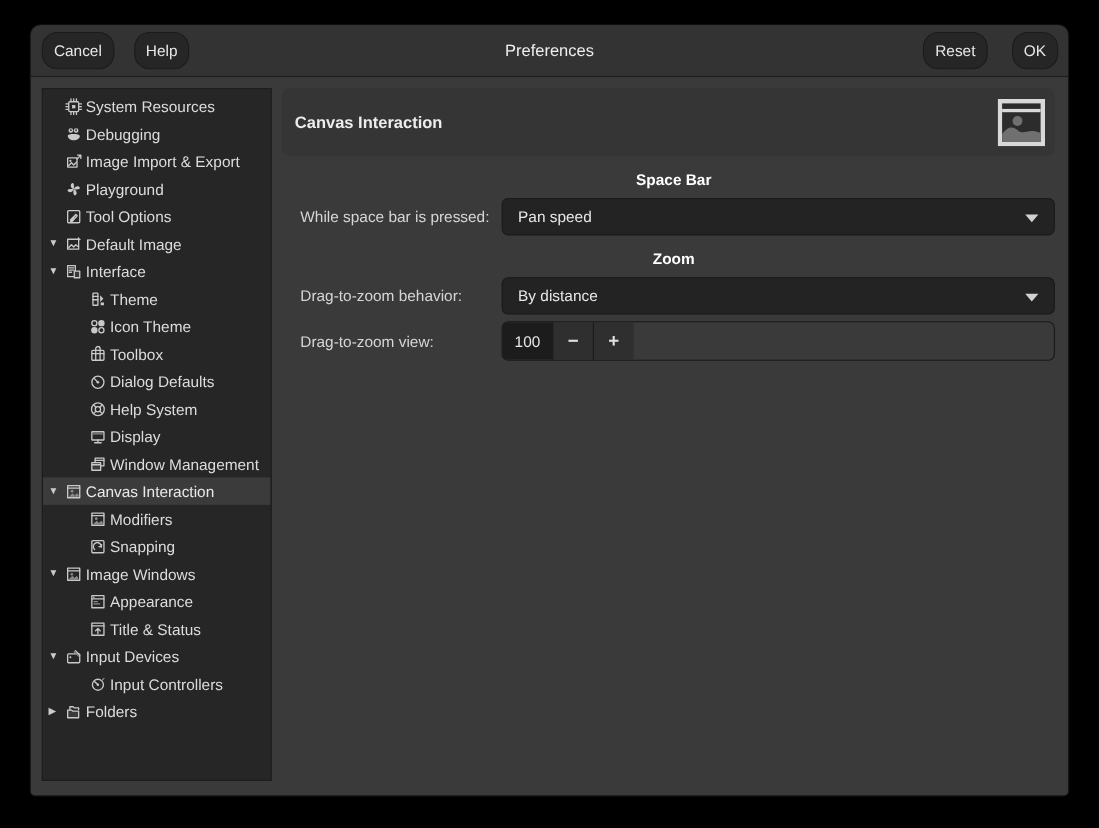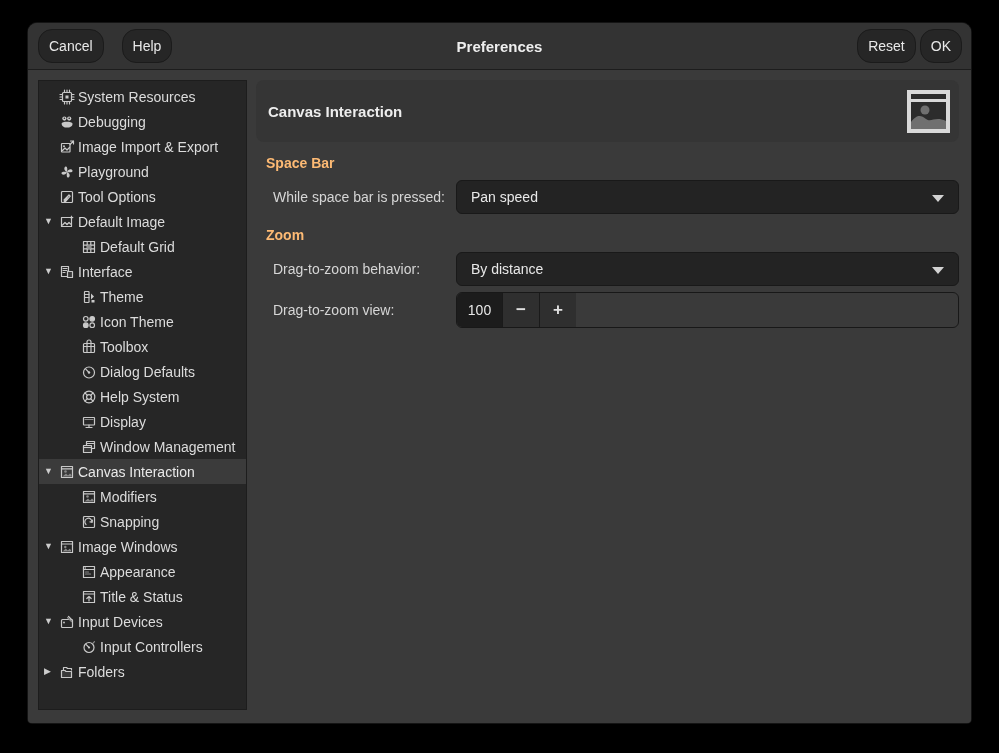--- a/index.html
+++ b/index.html
@@ -14,29 +14,29 @@
     box-shadow:0 0 0 1px #141414;
   }
   
   .titlebar{
     position:absolute;left:0;top:0;right:0;height:47px;background:#333333;
     border-bottom:1px solid #1d1d1d;display:flex;align-items:center;
     padding:0 9px 0 10px;box-sizing:border-box;
   }
   .tb-group{display:flex;align-items:center;}
   .tb-group.left{gap:18px;}
-  .tb-group.right{margin-left:auto;gap:4px;}
+  .tb-group.right{margin-left:auto;gap:22px;}
   .tb-btn{
     height:34px;display:flex;align-items:center;padding:0 10px;
     background:#262626;border:1px solid #1b1b1b;border-radius:14px;
     color:#e8e8e8;font-size:14px;box-sizing:border-box;cursor:default;
   }
   .tb-title{
     position:absolute;left:50%;top:0;height:47px;transform:translateX(-50%);
-    display:flex;align-items:center;color:#eeeeee;font-size:15px;font-weight:bold;
+    display:flex;align-items:center;color:#eeeeee;font-size:15px;font-weight:normal;
   }
   
   .content{position:absolute;left:0;top:48px;right:0;bottom:0;background:#3a3a3a;}
   
   .sidebar{
     position:absolute;left:10px;top:9px;width:209px;height:630px;
     background:#262626;border:1px solid #1d1d1d;box-sizing:border-box;
     padding-top:3px;overflow:hidden;
   }
   .side-item{
@@ -53,21 +53,21 @@
   .s-icon svg{display:block;}
   
   .main{position:absolute;left:228px;top:9px;width:703px;}
   .page-header{
     height:62px;background:#353535;border-radius:8px;display:flex;align-items:center;
     padding:0 9px 0 12px;box-sizing:border-box;margin-bottom:1px;
   }
   .page-title{color:#ededed;font-size:15px;font-weight:bold;}
   .page-icon{margin-left:auto;width:43px;height:43px;}
   .section-heading{
-    margin:13px 0 9px 10px;color:#fdba74;font-size:14px;font-weight:bold;line-height:16px;
+    margin:13px 0 9px 10px;color:#ffffff;font-size:14px;font-weight:bold;line-height:16px;text-align:center;
   }
   .row{
     display:grid;grid-template-columns:183px auto;align-items:center;
     margin:0 0 6px 17px;min-height:34px;
   }
   .row-label{color:#d6d6d6;font-size:14px;}
   .select{
     position:relative;width:503px;height:34px;background:#232323;
     border:1px solid #191919;border-radius:6px;box-sizing:border-box;
     display:flex;align-items:center;padding:0 14px;cursor:default;
@@ -174,31 +174,20 @@
         <div class="side-item">
           <span class="expander">▼</span>
           <span class="s-icon">
             <svg width="16" height="16" viewBox="0 0 16 16" fill="none" stroke="#c9c9c9" stroke-width="1.2" stroke-linejoin="round" stroke-linecap="round">
               <rect x="2.5" y="3.5" width="10" height="9"></rect>
               <path d="M3.5 11l2.5-2.5 2 2 2-2 1.5 1.5"></path>
               <path d="M12.5 1.2l.7 1.6 1.6.7-1.6.7-.7 1.6-.7-1.6-1.6-.7 1.6-.7z" fill="#c9c9c9" stroke="none"></path>
             </svg>
           </span>
           <span class="s-label">Default Image</span>
-        </div>
-        <div class="side-item child">
-          <span class="expander"></span>
-          <span class="s-icon">
-            <svg width="16" height="16" viewBox="0 0 16 16" fill="none" stroke="#c9c9c9" stroke-width="1.2" stroke-linejoin="round" stroke-linecap="round">
-              <path d="M2.5 2.5h11v11h-11z"></path>
-              <path d="M2.5 6.2h11M2.5 9.8h11M6.2 2.5v11M9.8 2.5v11"></path>
-              <rect x="6.2" y="6.2" width="3.6" height="3.6" fill="#8a8a8a" stroke="none"></rect>
-            </svg>
-          </span>
-          <span class="s-label">Default Grid</span>
         </div>
         <div class="side-item">
           <span class="expander">▼</span>
           <span class="s-icon">
             <svg width="16" height="16" viewBox="0 0 16 16" fill="none" stroke="#c9c9c9" stroke-width="1.2" stroke-linejoin="round" stroke-linecap="round">
               <rect x="2.5" y="2.5" width="7" height="10"></rect>
               <path d="M4 4.5h4M4 6.5h4M4 8.5h2"></path>
               <rect x="8.5" y="7.5" width="5" height="6" fill="#3a3a3a"></rect>
             </svg>
           </span>

